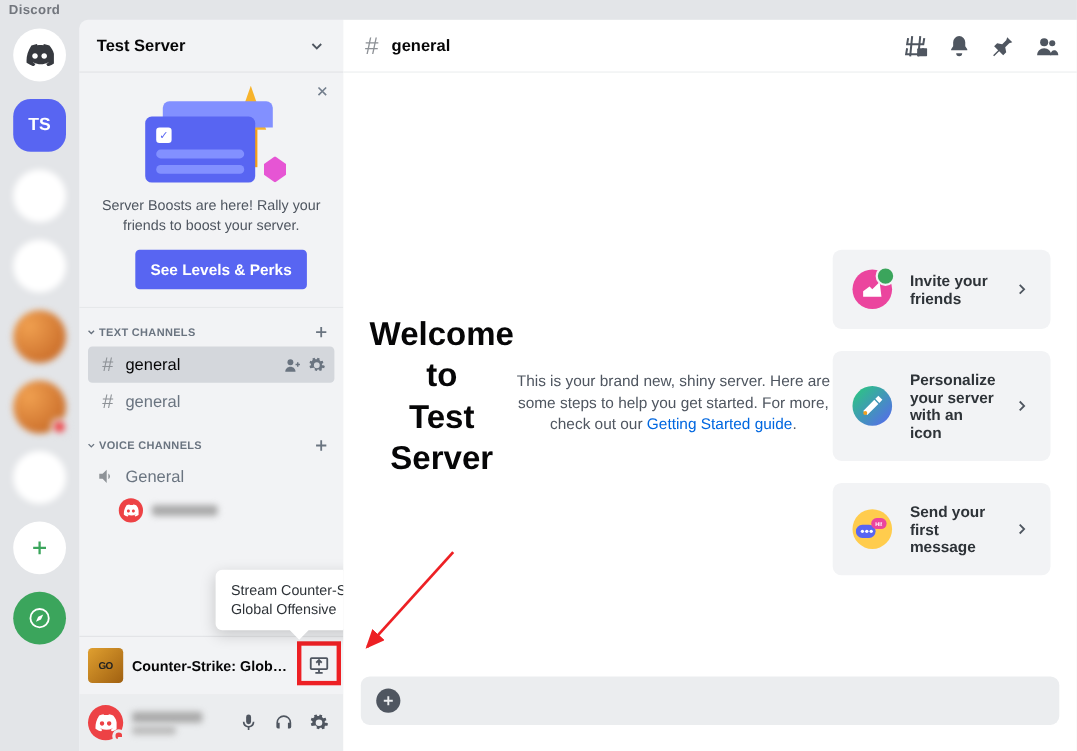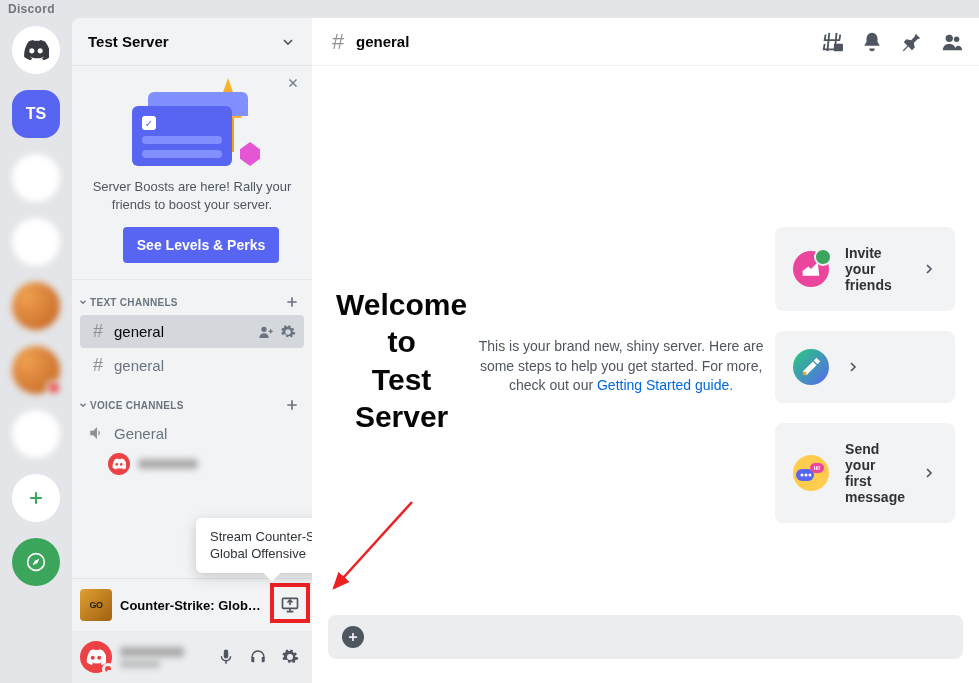--- a/index.html
+++ b/index.html
@@ -345,20 +345,21 @@
               </svg>
             </span>
         </div>
         <div class="wcard">
           <div class="wicon personalize">
             <svg width="22" height="22" viewBox="0 0 24 24" fill="#fff">
                 <path d="M7 21l-4-4 11-11 4 4zM18 2l4 4-3 3-4-4z"></path>
                 <circle cx="5" cy="19" r="2" fill="#f0a020"></circle>
               </svg>
           </div>
+          <div class="wlabel">Personalize your server with an icon</div>
           <span class="chev">
               <svg width="16" height="16" viewBox="0 0 24 24" fill="none" stroke="currentColor" stroke-width="2.5">
                 <path d="M9 6l6 6-6 6"></path>
               </svg>
             </span>
         </div>
         <div class="wcard">
           <div class="wicon message">
             <svg width="30" height="20" viewBox="0 0 30 20">
                 <rect x="0" y="6" width="18" height="12" rx="6" fill="#5865f2"></rect>

